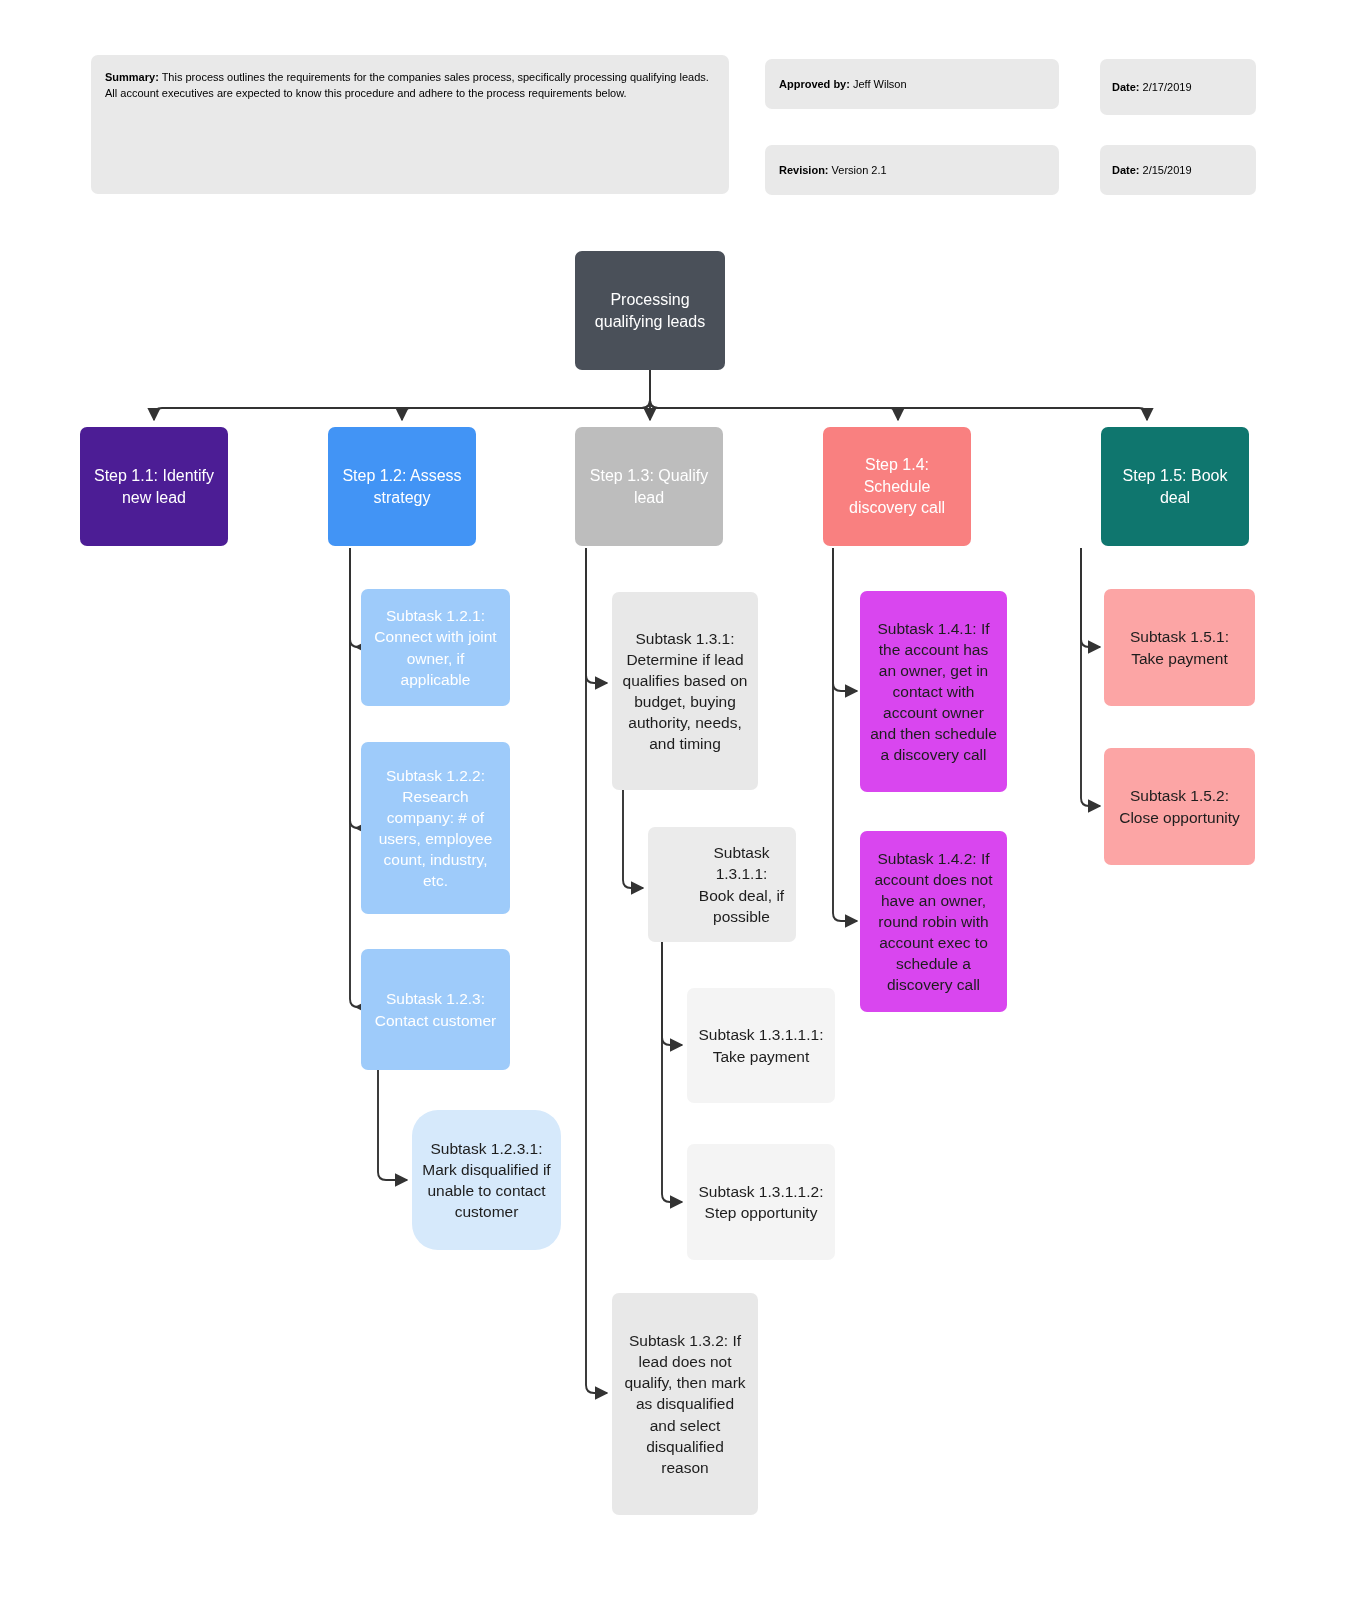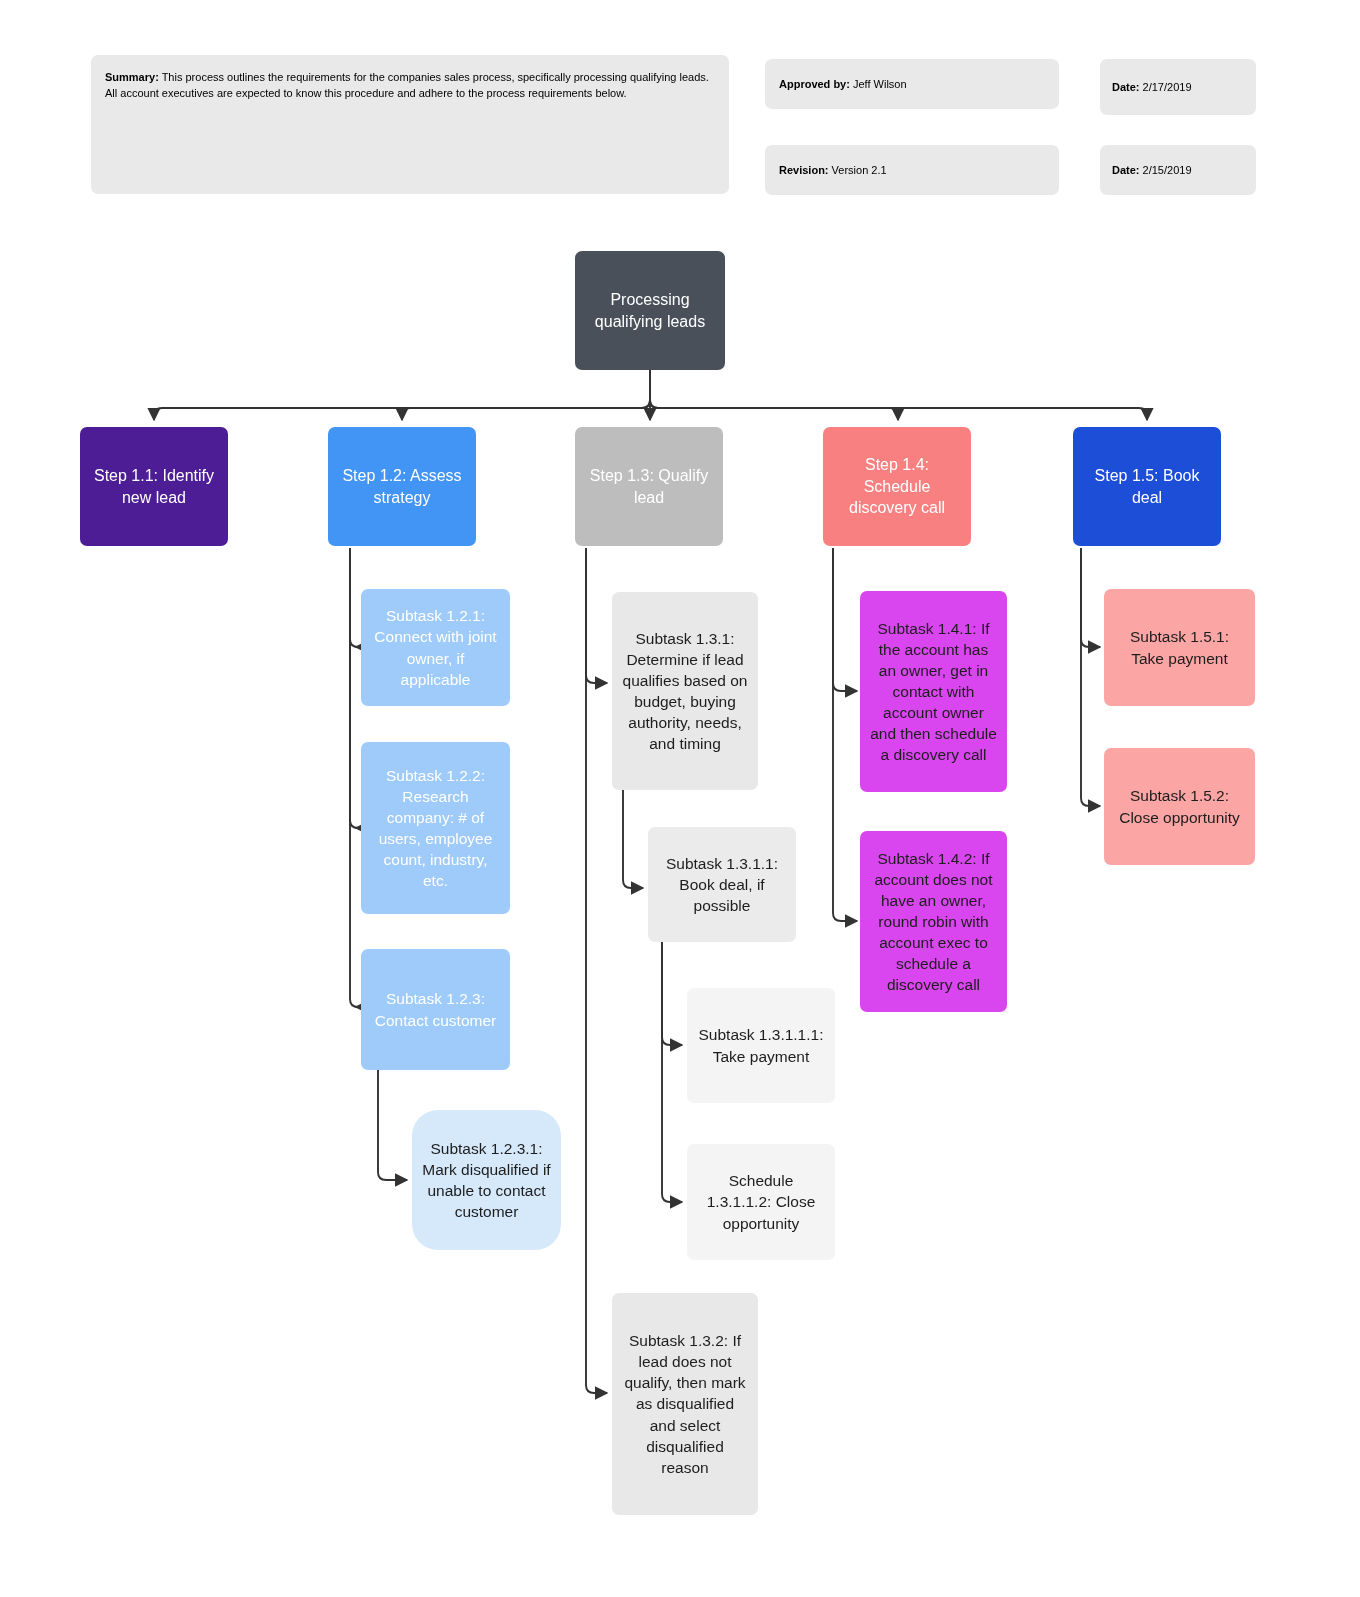--- a/index.html
+++ b/index.html
@@ -37,21 +37,21 @@
   }
   .node span{display:block;width:100%;}
   .lvl-root{background:#4a5059;color:#ffffff;font-size:16px;}
   .lvl-step{color:#ffffff;font-size:16px;}
   .lvl-sub{font-size:15.5px;}
 
   .c-blue-dark{background:#4c1d95;}
   .c-blue{background:#4294f5;}
   .c-gray{background:#bdbdbd;}
   .c-salmon{background:#f98080;}
-  .c-red{background:#1d4ed8;}
+  .c-red{background:#0f766e;margin-left:28px;}
   .c-blue-l{background:#9ecbfa;color:#ffffff;}
   .c-blue-xl{background:#d6e9fb;color:#1d1d1d;border-radius:26px;}
   .c-gray-l{background:#e8e8e8;color:#1d1d1d;}
   .c-gray-xl{background:#ebebeb;color:#1d1d1d;}
   .c-gray-xxl{background:#f4f4f4;color:#1d1d1d;}
   .c-pink{background:#d946ef;color:#1d1d1d;}
   .c-pink2{background:#fca5a5;color:#1d1d1d;}
 </style>
 </head>
 <body>
@@ -151,30 +151,30 @@
   </div>
 
   <div class="node lvl-sub c-blue-xl" style="left:412px;top:1110px;width:149px;height:140px;">
     <span>Subtask 1.2.3.1: Mark disqualified if unable to contact customer</span>
   </div>
 
   <div class="node lvl-sub c-gray-l" style="left:612px;top:592px;width:146px;height:198px;">
     <span>Subtask 1.3.1: Determine if lead qualifies based on budget, buying authority, needs, and timing</span>
   </div>
 
-  <div class="node lvl-sub c-gray-xl" style="left:648px;top:827px;width:148px;height:115px;">
+  <div class="node lvl-sub c-gray-xl" style="left:648px;top:827px;width:148px;height:115px;padding-left:48px;">
     <span>Subtask 1.3.1.1: Book deal, if possible</span>
   </div>
 
   <div class="node lvl-sub c-gray-xxl" style="left:687px;top:988px;width:148px;height:115px;">
     <span>Subtask 1.3.1.1.1: Take payment</span>
   </div>
 
   <div class="node lvl-sub c-gray-xxl" style="left:687px;top:1144px;width:148px;height:116px;">
-    <span>Schedule 1.3.1.1.2: Close opportunity</span>
+    <span>Subtask 1.3.1.1.2: Step opportunity</span>
   </div>
 
   <div class="node lvl-sub c-gray-l" style="left:612px;top:1293px;width:146px;height:222px;">
     <span>Subtask 1.3.2: If lead does not qualify, then mark as disqualified and select disqualified reason</span>
   </div>
 
   <div class="node lvl-sub c-pink" style="left:860px;top:591px;width:147px;height:201px;">
     <span>Subtask 1.4.1: If the account has an owner, get in contact with account owner and then schedule a discovery call</span>
   </div>
 

